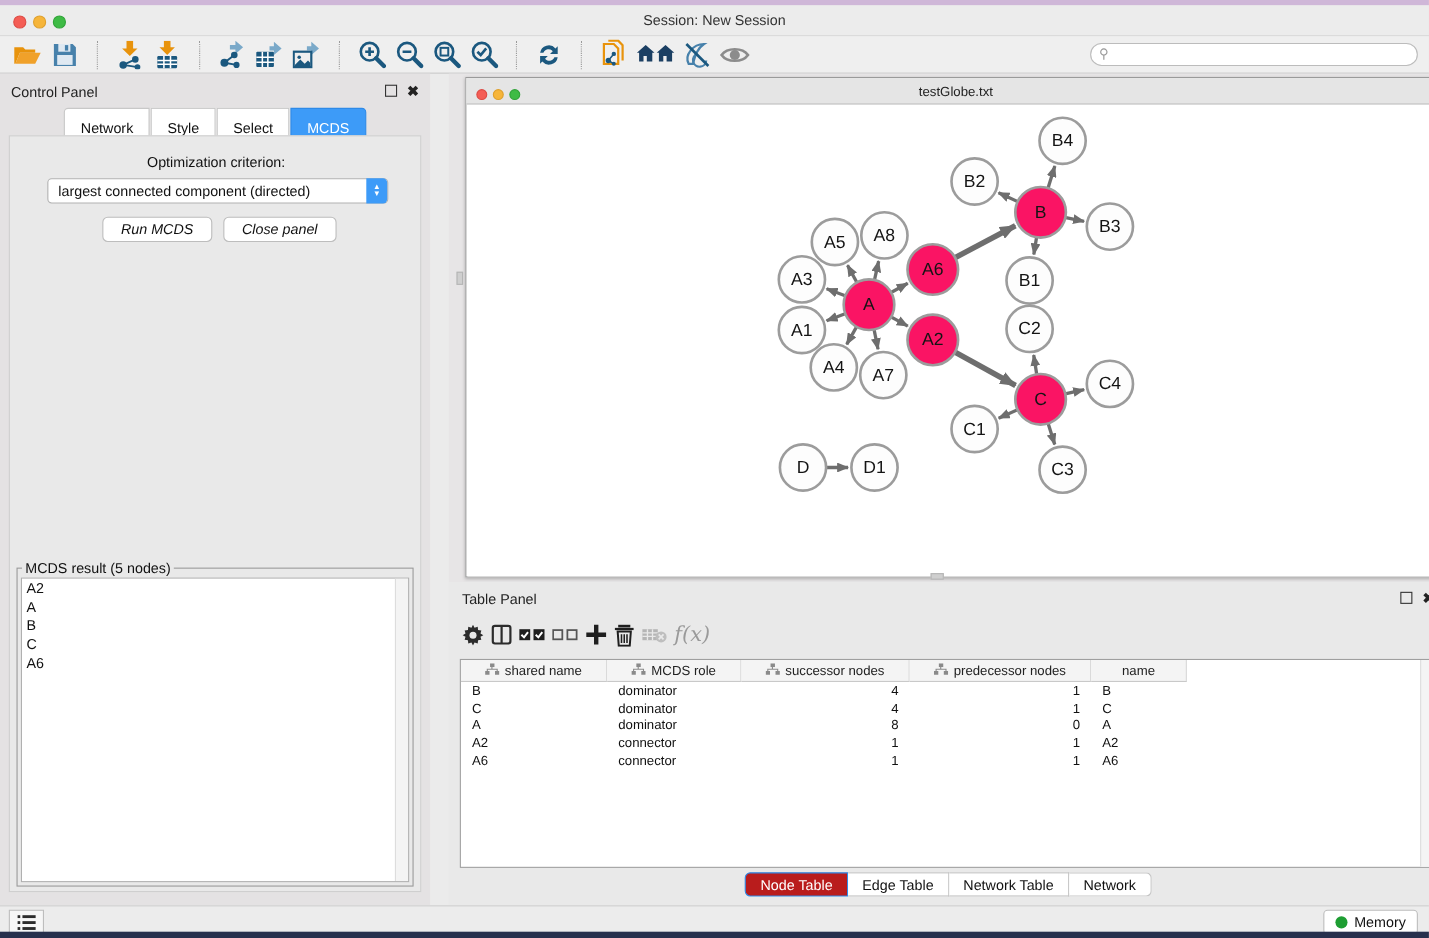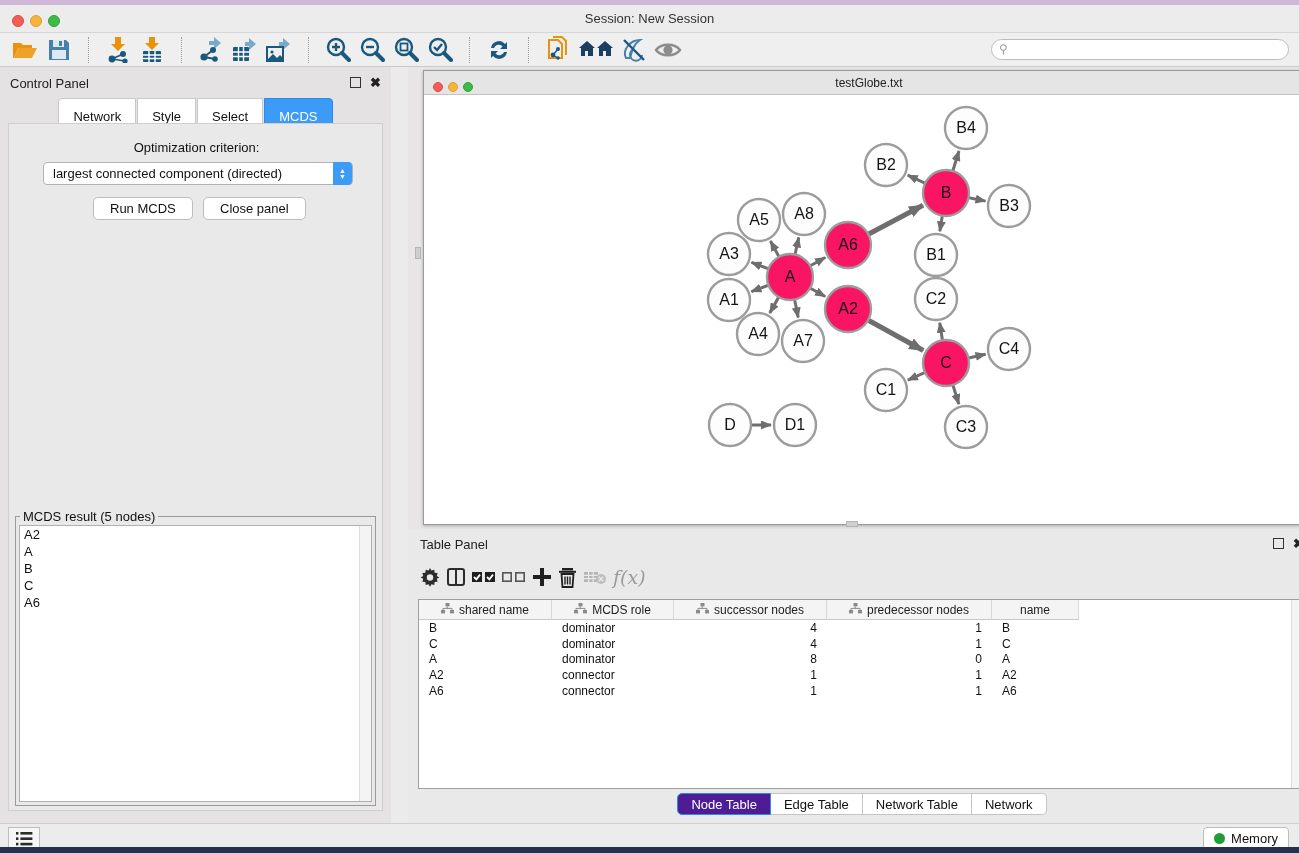--- a/index.html
+++ b/index.html
@@ -51,21 +51,21 @@
     border:1px solid #cfcfcf; }
   #opt-label { left:0; top:16px; width:375px; text-align:center; font-size:13px; color:#111; }
   #criterion { left:34px; top:38px; width:310px; height:23px; background:#fff;
     border:1px solid #b2b2b2; border-radius:4px; display:flex; align-items:center; cursor:pointer; }
   #criterion-text { flex:1; font-size:13px; color:#111; padding-left:9px; }
   #criterion-stepper { width:19px; height:23px; background:#3d9bf8; border-radius:0 4px 4px 0;
     display:flex; flex-direction:column; align-items:center; justify-content:center; color:#fff; }
   #criterion-stepper span { font-size:7px; line-height:6px; }
   .cp-btn { height:23px; background:#fff; border:1px solid #bdbdbd; border-radius:5px;
     font-size:13px; color:#111; padding:0 16px; cursor:pointer;
-    font-family:"Liberation Sans", sans-serif; }
+    font-family:"Liberation Sans", sans-serif;font-style:italic; }
   #run-btn { left:84px; top:73px; }
   #closep-btn { left:194px; top:73px; }
 
   #mcds-fieldset { left:6px; top:392px; width:361px; height:290px;
     border:1px solid #9a9a9a; background:#e9e9e9; }
   #mcds-legend { position:absolute; top:-8px; left:4px; background:#e9e9e9;
     font-size:13px; color:#111; padding:0 3px; }
   #mcds-list { position:absolute; left:3px; top:8px; width:353px; height:277px;
     background:#fff; border:1px solid #b0b0b0; overflow:hidden; }
   #mcds-scroll { position:absolute; right:0; top:0; width:12px; height:100%;
@@ -106,21 +106,21 @@
     font-size:12px; color:#222; display:flex; align-items:center; justify-content:center; gap:5px; }
   .tr { display:flex; height:15.8px; }
   .td { font-size:12px; color:#111; padding:0 10px; white-space:nowrap;
     display:flex; align-items:center; }
   .td.num { justify-content:flex-end; }
   #tp-tabs { left:0; top:264px; width:908px; display:flex; justify-content:center; }
   .tp-tab { height:22px; padding:0 13px; font-size:13px; background:#fff; color:#111;
     border:1px solid #c4c4c4; border-left:none; display:flex; align-items:center; cursor:pointer; }
   .tp-tab:first-child { border-left:1px solid #c4c4c4; border-radius:5px 0 0 5px; }
   .tp-tab:last-child { border-radius:0 5px 5px 0; }
-  .tp-tab.active { background:#4c1d95; color:#fff; border-color:#2e8ae8; }
+  .tp-tab.active { background:#b91c1c; color:#fff; border-color:#2e8ae8; }
 
   
   #statusbar { left:0; top:818px; width:1299px; height:29px; background:#ececec;
     border-top:1px solid #cfcfcf; }
   #list-btn { left:8px; top:3px; width:32px; height:23px; background:#f6f6f6;
     border:1px solid #bdbdbd; display:flex; align-items:center; justify-content:center; cursor:pointer; }
   #memory-btn { right:10px; top:3px; height:23px; background:#fff; border:1px solid #bdbdbd;
     border-radius:4px; display:flex; align-items:center; gap:6px; padding:0 10px;
     font-size:13px; color:#111; cursor:pointer; }
   #memory-dot { width:11px; height:11px; border-radius:50%; background:#1e9e33; }

